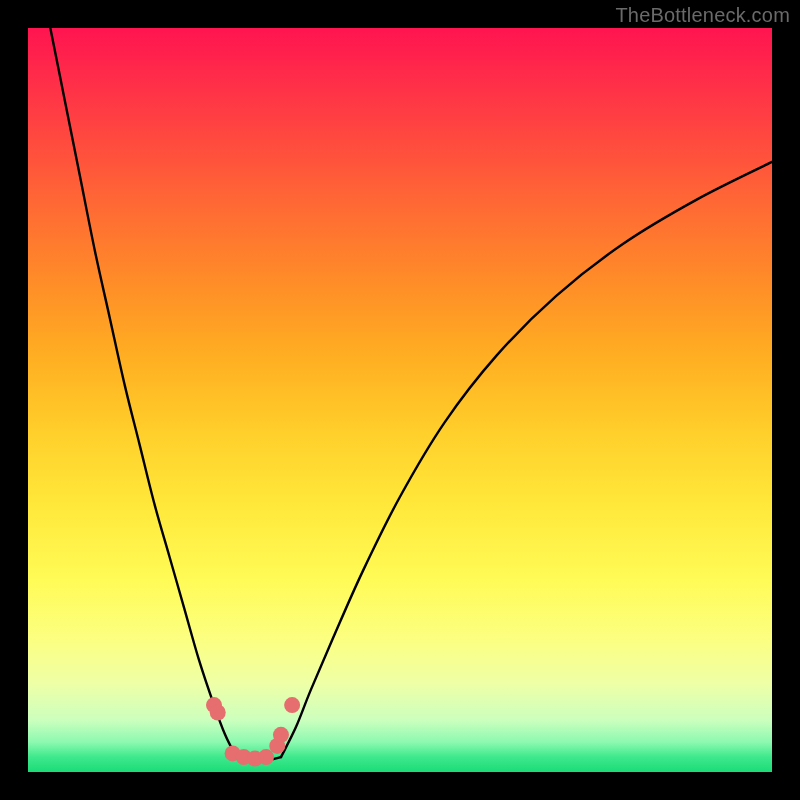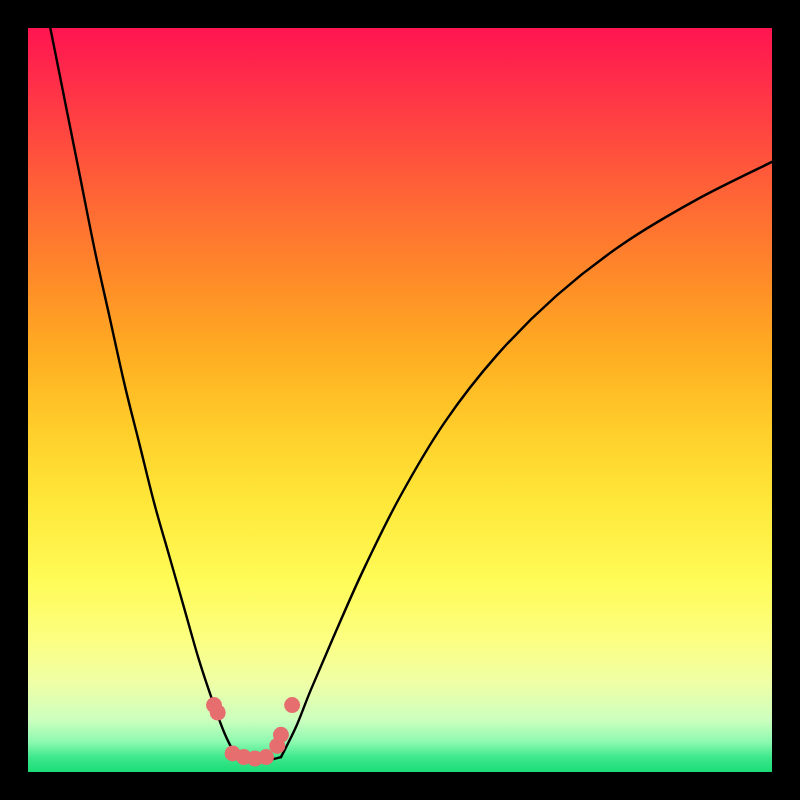--- a/index.html
+++ b/index.html
@@ -78,13 +78,14 @@
           <circle cx="204.60" cy="725.40" r="8" fill="#e66e6e" stroke="#cc4e54" stroke-width="0"></circle>
           <circle cx="215.76" cy="729.12" r="8" fill="#e66e6e" stroke="#cc4e54" stroke-width="0"></circle>
           <circle cx="226.92" cy="730.61" r="8" fill="#e66e6e" stroke="#cc4e54" stroke-width="0"></circle>
           <circle cx="238.08" cy="729.12" r="8" fill="#e66e6e" stroke="#cc4e54" stroke-width="0"></circle>
           <circle cx="249.24" cy="717.96" r="8" fill="#e66e6e" stroke="#cc4e54" stroke-width="0"></circle>
           <circle cx="252.96" cy="706.80" r="8" fill="#e66e6e" stroke="#cc4e54" stroke-width="0"></circle>
           <circle cx="264.12" cy="677.04" r="8" fill="#e66e6e" stroke="#cc4e54" stroke-width="0"></circle>
         </g>
     </svg>
   </div>
+  <div class="watermark">TheBottleneck.com</div>
 </div>
 
 </body></html>

